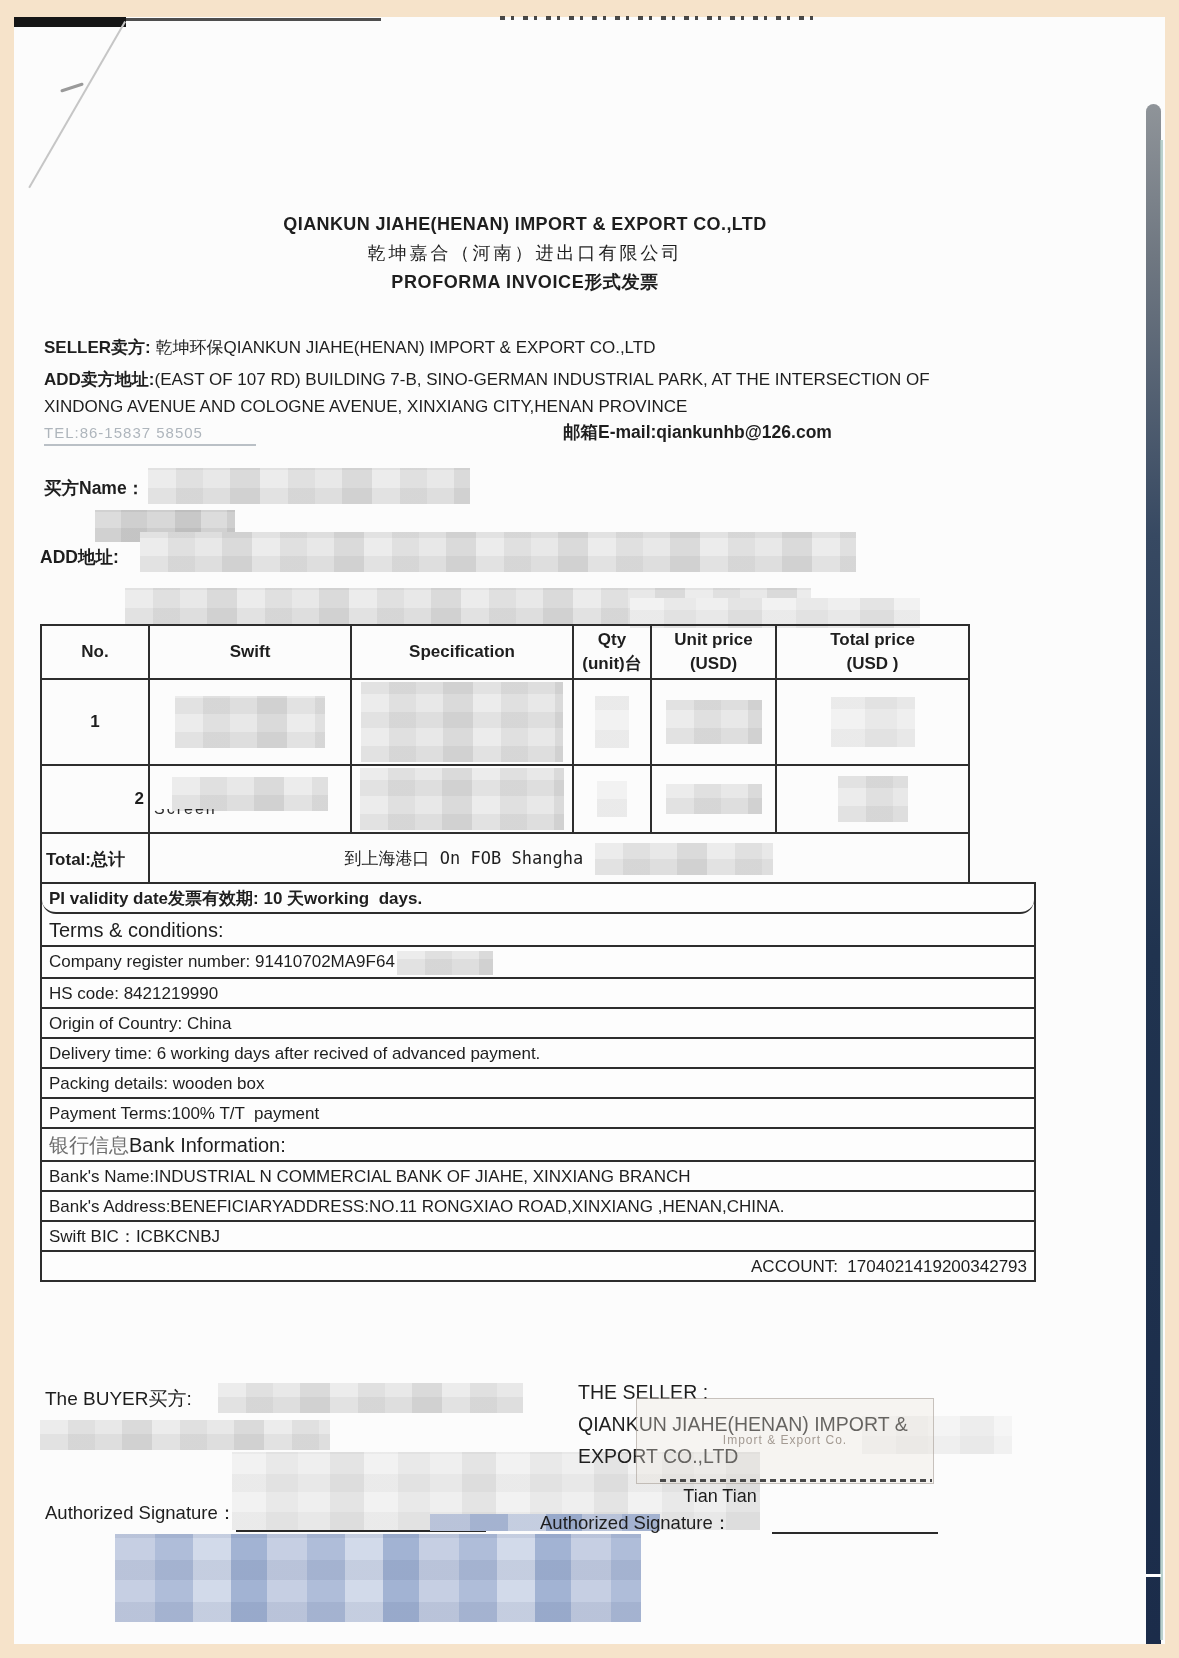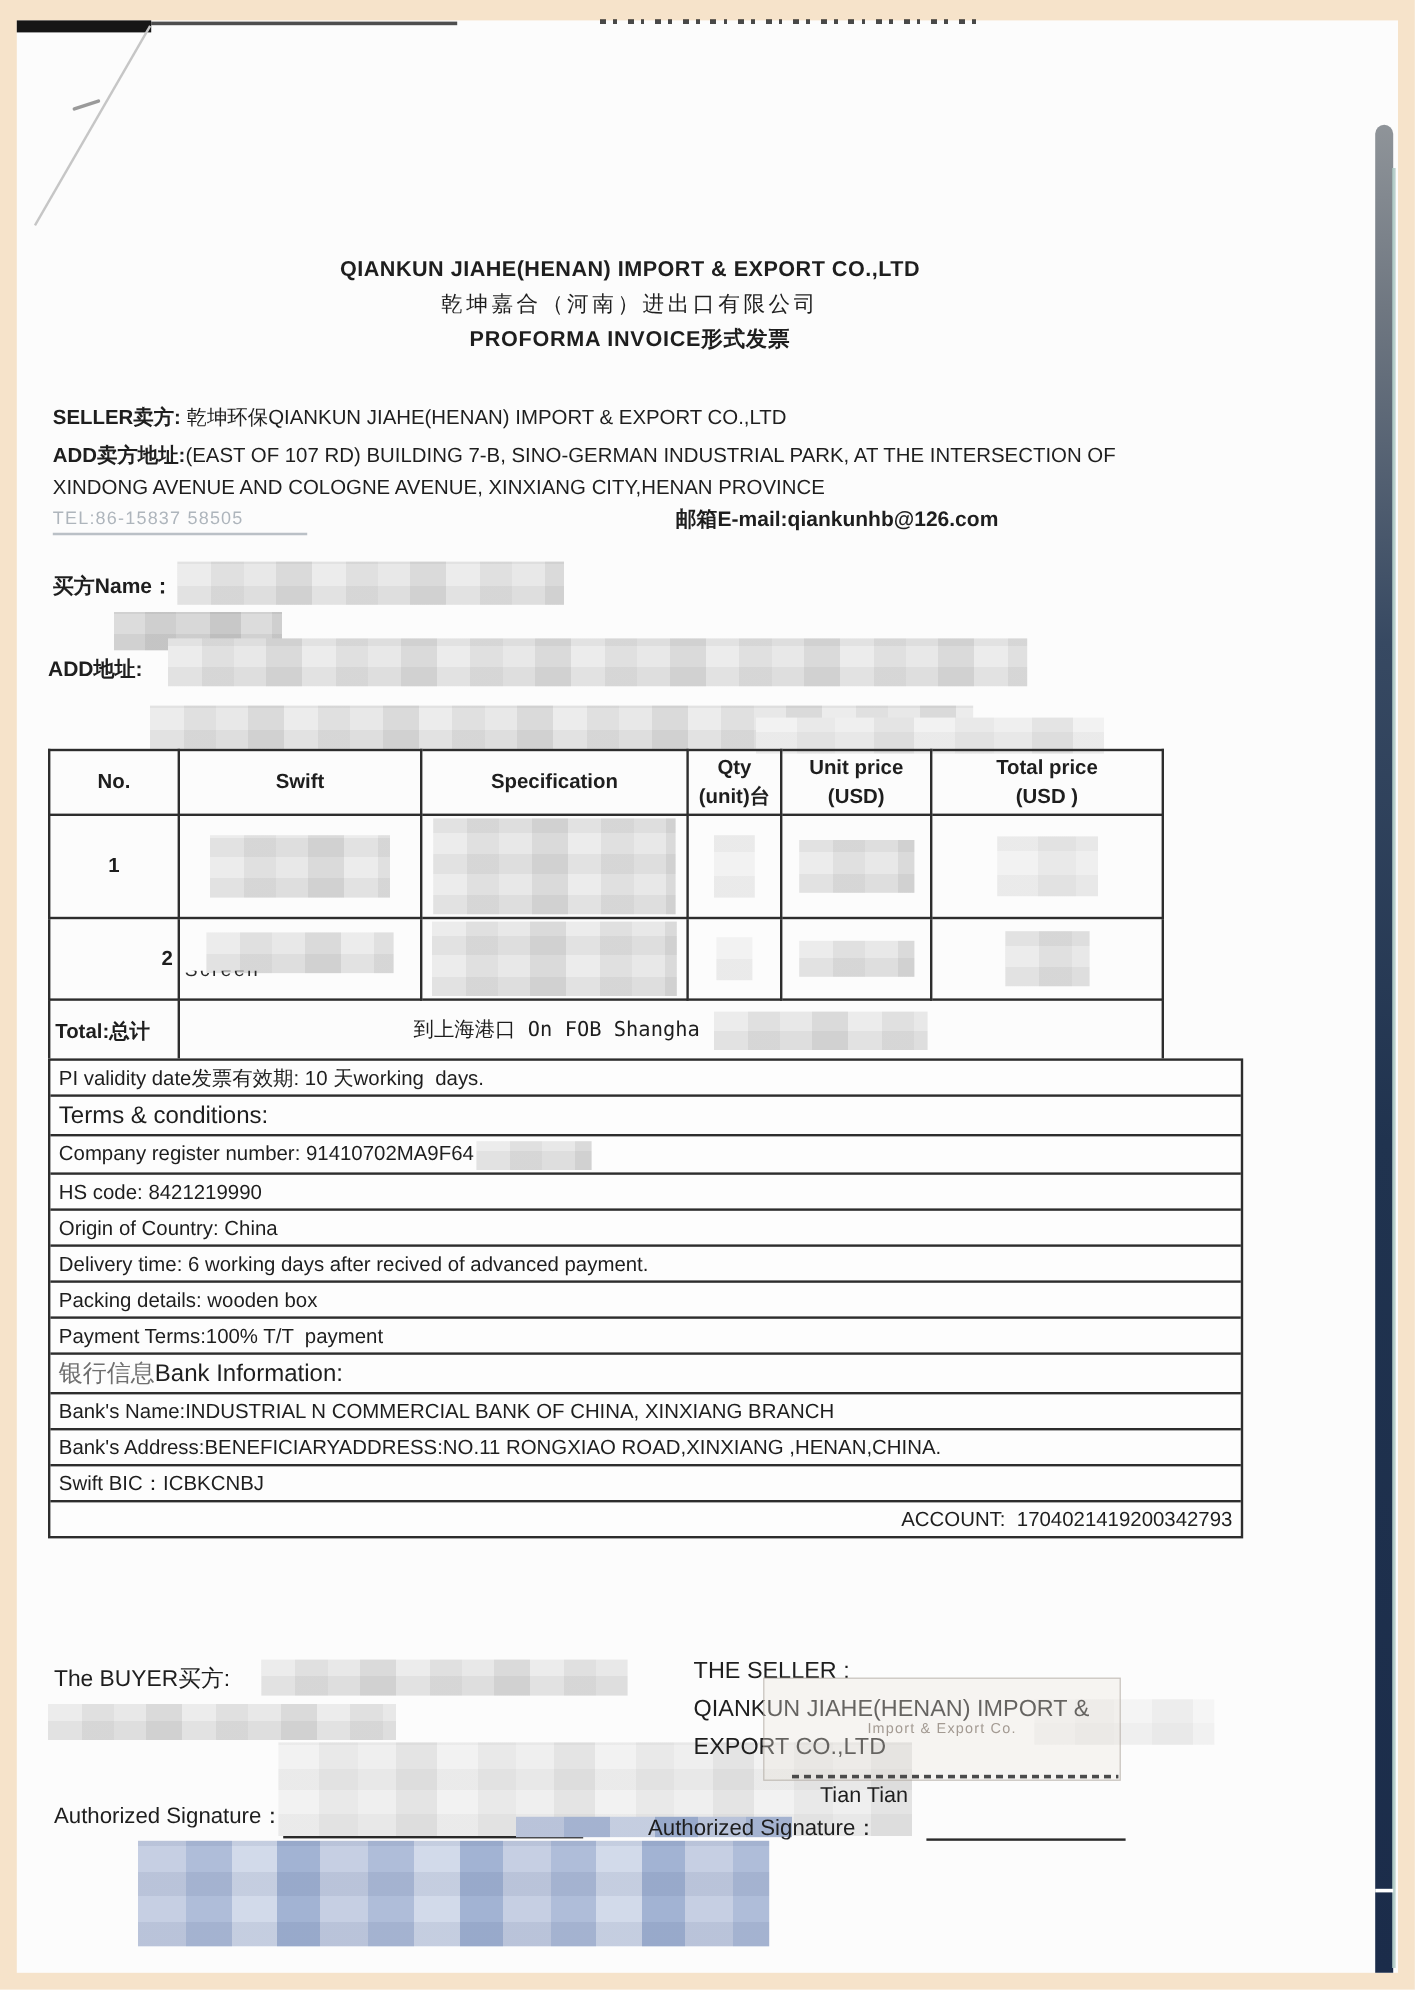--- a/index.html
+++ b/index.html
@@ -72,21 +72,21 @@
   .no1{text-align:center;font-weight:bold;}
   .clip-partial{display:block;height:12px;overflow:hidden;margin-top:-2px;}
   .clip-partial span{display:block;transform:translateY(-9px);font-size:16px;color:#2a2a2a;letter-spacing:2px;}
   .totlabel{font-weight:bold;font-size:17px;}
   .totval{font-family:"DejaVu Sans Mono","Liberation Mono",monospace;font-size:17px;text-align:center;}
   
   .terms{position:absolute;left:40px;top:882px;width:992px;border:2px solid #2d2d2d;background:#fdfdfd;}
   .trow{border-bottom:2.5px solid #2d2d2d;padding:3px 7px 2px 7px;font-size:17px;white-space:pre-wrap;
     min-height:23px;line-height:23px;}
   .trow:last-child{border-bottom:none;text-align:right;}
-  .trow.bold{font-weight:normal;}
+  .trow.bold{font-weight:bold;border-radius:14px;}
   .trow.big{font-size:20px;line-height:26px;}
   .trow .cnlight{color:#6f6f6f;font-weight:normal;}
   .inline-redact{display:inline-block;vertical-align:middle;width:96px;height:24px;margin-left:2px;}
   
   .fbuyer{left:45px;top:1386px;font-size:19px;}
   .fsig-l{left:45px;top:1500px;font-size:18.5px;}
   .fseller{left:578px;top:1376px;font-size:19.5px;line-height:32px;}
   .tian{left:620px;top:1486px;width:200px;text-align:center;font-size:18px;}
   .fsig-r{left:540px;top:1510px;font-size:18.5px;}
   .sig-line{height:2px;background:#2a2a2a;}
@@ -206,21 +206,21 @@
 <div class="terms">
   <div class="trow bold">PI validity date发票有效期: 10 天working  days.</div>
   <div class="trow big">Terms &amp; conditions:</div>
   <div class="trow"><span>Company register number: 91410702MA9F64</span><span class="inline-redact px"></span></div>
   <div class="trow">HS code: 8421219990</div>
   <div class="trow">Origin of Country: China</div>
   <div class="trow">Delivery time: 6 working days after recived of advanced payment.</div>
   <div class="trow">Packing details: wooden box</div>
   <div class="trow">Payment Terms:100% T/T  payment</div>
   <div class="trow big"><span class="cnlight">银行信息</span><span>Bank Information:</span></div>
-  <div class="trow">Bank's Name:INDUSTRIAL N COMMERCIAL BANK OF CHINA, XINXIANG BRANCH</div>
+  <div class="trow">Bank's Name:INDUSTRIAL N COMMERCIAL BANK OF JIAHE, XINXIANG BRANCH</div>
   <div class="trow">Bank's Address:BENEFICIARYADDRESS:NO.11 RONGXIAO ROAD,XINXIANG ,HENAN,CHINA.</div>
   <div class="trow">Swift BIC：ICBKCNBJ</div>
   <div class="trow">ACCOUNT:  1704021419200342793</div>
 </div>
 
 <div class="abs fbuyer">The BUYER买方:</div>
 <div class="abs px" style="left:218px;top:1383px;width:305px;height:30px;"></div>
 <div class="abs px" style="left:40px;top:1420px;width:290px;height:30px;"></div>
 <div class="abs px-light" style="left:232px;top:1452px;width:528px;height:78px;"></div>
 <div class="abs px-light" style="left:862px;top:1416px;width:150px;height:38px;opacity:.6;"></div>

